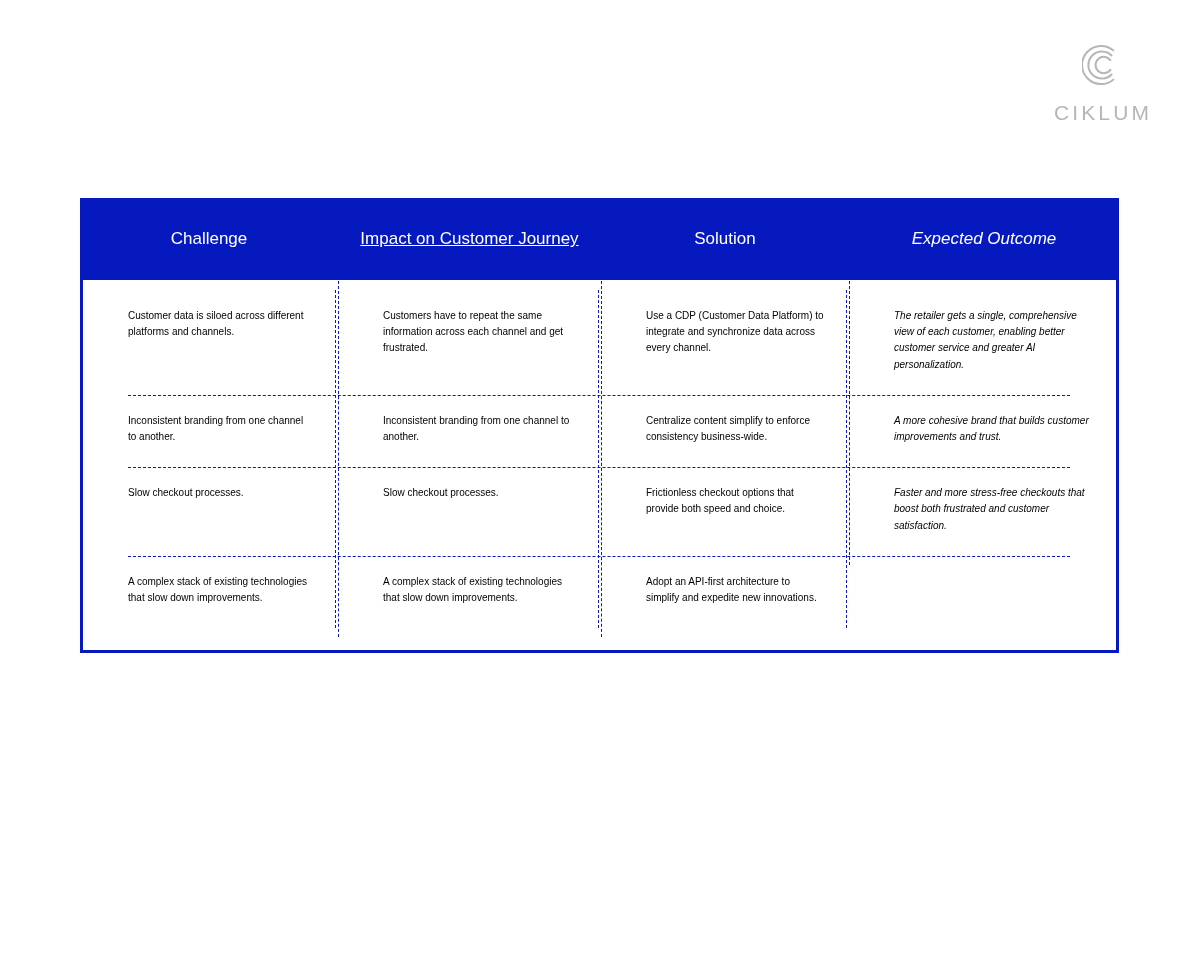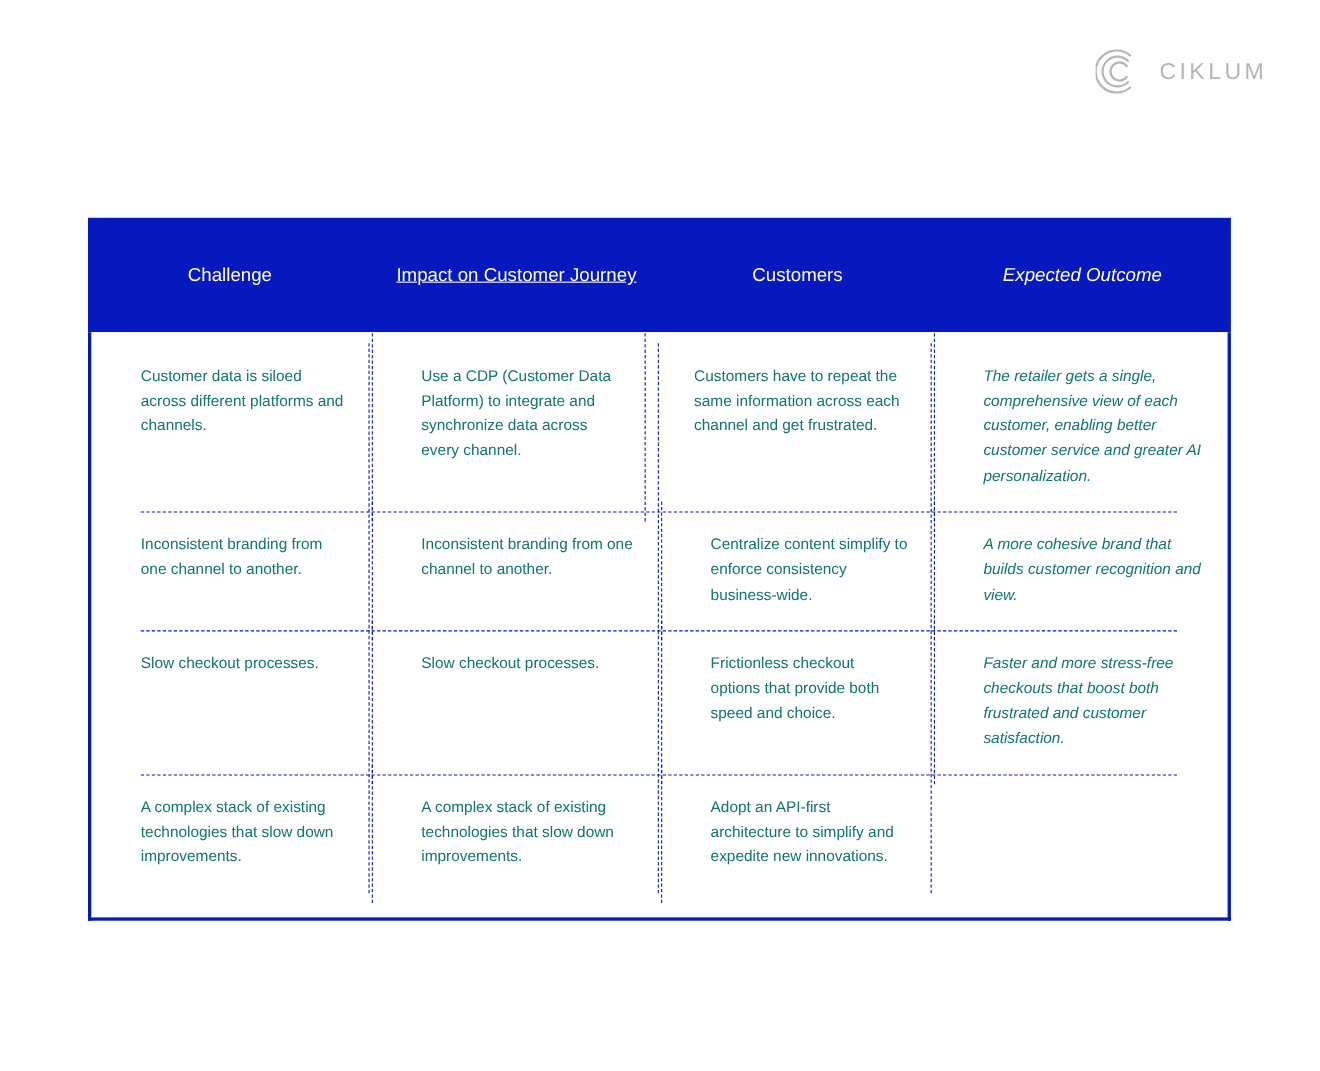--- a/index.html
+++ b/index.html
@@ -16,20 +16,21 @@
   }
 
   
   .brand {
     position: absolute;
     top: 44px;
     right: 48px;
     display: flex;
     align-items: center;
     gap: 16px;
+    flex-direction: column;
   }
   .brand-mark {
     width: 42px;
     height: 42px;
     display: block;
   }
   .brand-name {
     color: #b6b6b6;
     font-size: 21px;
     letter-spacing: 3.1px;
@@ -41,21 +42,21 @@
   .table-wrap {
     position: absolute;
     left: 80px;
     top: 198px;
     width: 1039px;
   }
 
   .table-head {
     background: #0519be;
     display: flex;
-    height: 104px;
+    height: 82px;
   }
   .table-head .cell {
     display: flex;
     align-items: center;
     justify-content: center;
     color: #ffffff;
     font-size: 17px;
     font-weight: 400;
     box-sizing: border-box;
     padding: 0 10px;
@@ -81,23 +82,23 @@
     position: absolute;
     left: 45px;
     right: 46px;
     top: 0;
     border-top: 1.5px dashed #0519be;
   }
 
   .cell {
     box-sizing: border-box;
     padding: 18px 24px 22px 45px;
-    font-size: 14px;
+    font-size: 10px;
     line-height: 1.62;
-    color: #0f766e;
+    color: #000000;
     position: relative;
   }
   .row .cell + .cell::before {
     content: "";
     position: absolute;
     left: 0;
     top: -9px;
     bottom: -9px;
     border-left: 1.5px dashed #0519be;
   }
@@ -139,44 +140,44 @@
     <path d="M30.2 17.6a8.6 8.6 0 1 0 0 8.8" fill="none" stroke="#b6b6b6" stroke-width="2.1"></path>
   </svg>
   <span class="brand-name">CIKLUM</span>
 </div>
 
 <div class="table-wrap">
 
   <div class="table-head">
     <div class="cell c0">Challenge</div>
     <div class="cell c1">Impact on Customer Journey</div>
-    <div class="cell c2">Customers</div>
+    <div class="cell c2">Solution</div>
     <div class="cell c3">Expected Outcome</div>
   </div>
 
   <div class="table-body">
 
     <div class="v-guides">
       <div class="v-guide vg1"></div>
       <div class="v-guide vg2"></div>
       <div class="v-guide vg3"></div>
     </div>
 
     <div class="row">
       <div class="cell c0">Customer data is siloed across different platforms and channels.</div>
+      <div class="cell c1">Customers have to repeat the same information across each channel and get frustrated.</div>
       <div class="cell c2">Use a CDP (Customer Data Platform) to integrate and synchronize data across every channel.</div>
-      <div class="cell c1">Customers have to repeat the same information across each channel and get frustrated.</div>
       <div class="cell c3">The retailer gets a single, comprehensive view of each customer, enabling better customer service and greater AI personalization.</div>
     </div>
 
     <div class="row">
       <div class="cell c0">Inconsistent branding from one channel to another.</div>
       <div class="cell c1">Inconsistent branding from one channel to another.</div>
       <div class="cell c2">Centralize content simplify to enforce consistency business-wide.</div>
-      <div class="cell c3">A more cohesive brand that builds customer recognition and view.</div>
+      <div class="cell c3">A more cohesive brand that builds customer improvements and trust.</div>
     </div>
 
     <div class="row">
       <div class="cell c0">Slow checkout processes.</div>
       <div class="cell c1">Slow checkout processes.</div>
       <div class="cell c2">Frictionless checkout options that provide both speed and choice.</div>
       <div class="cell c3">Faster and more stress-free checkouts that boost both frustrated and customer satisfaction.</div>
     </div>
 
     <div class="row">

